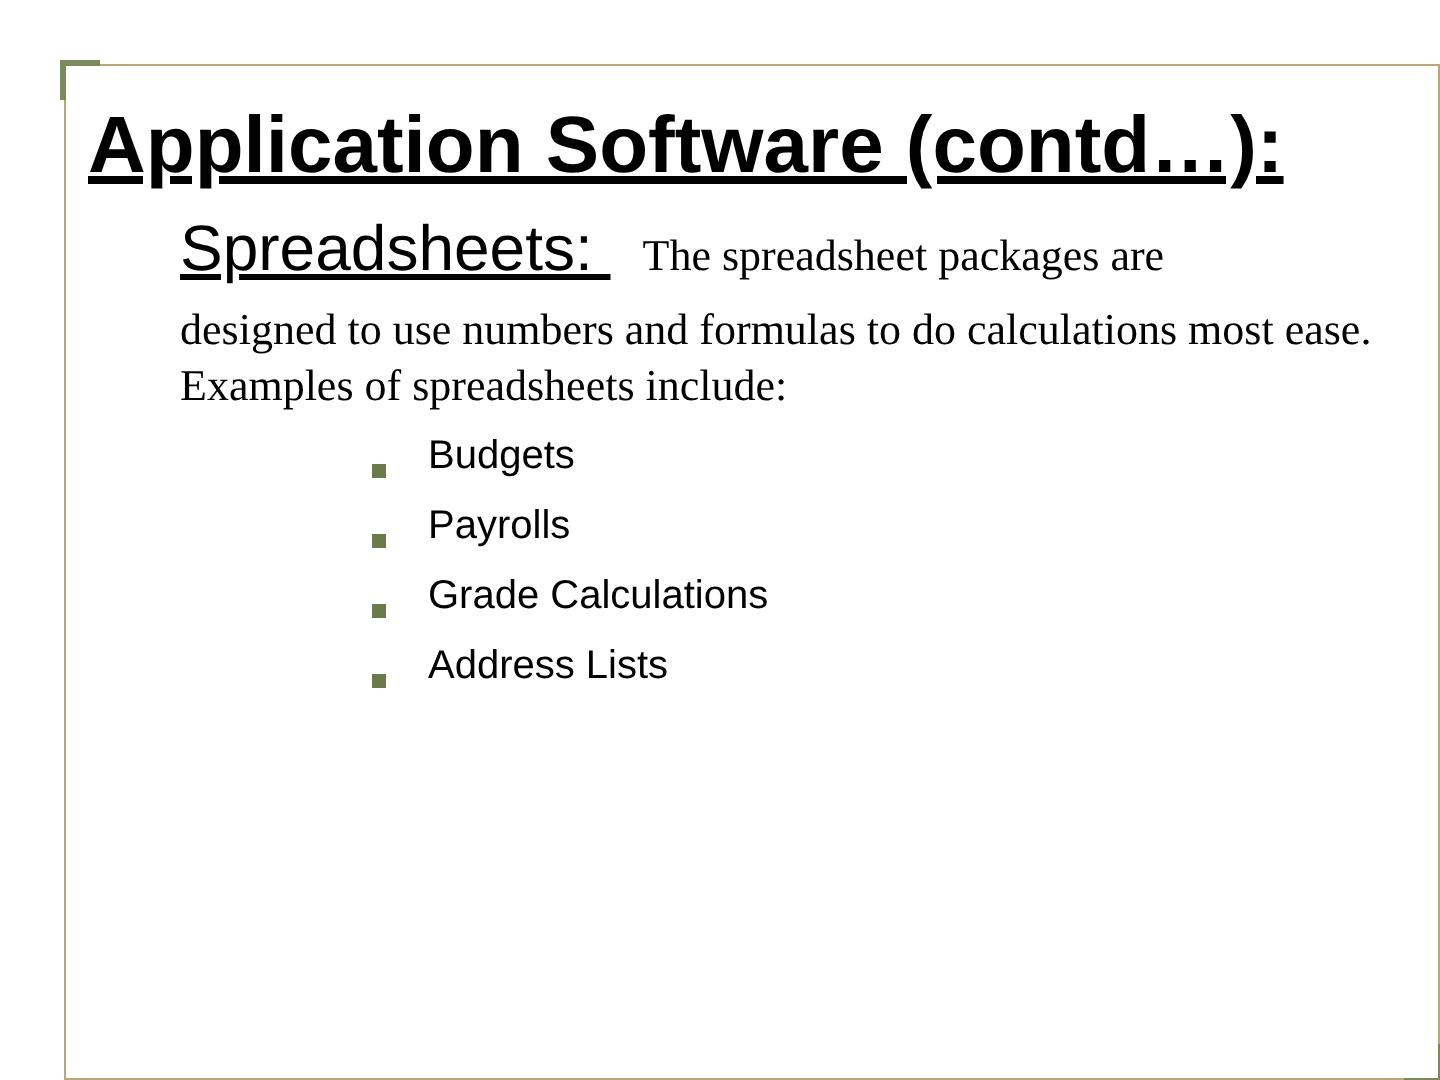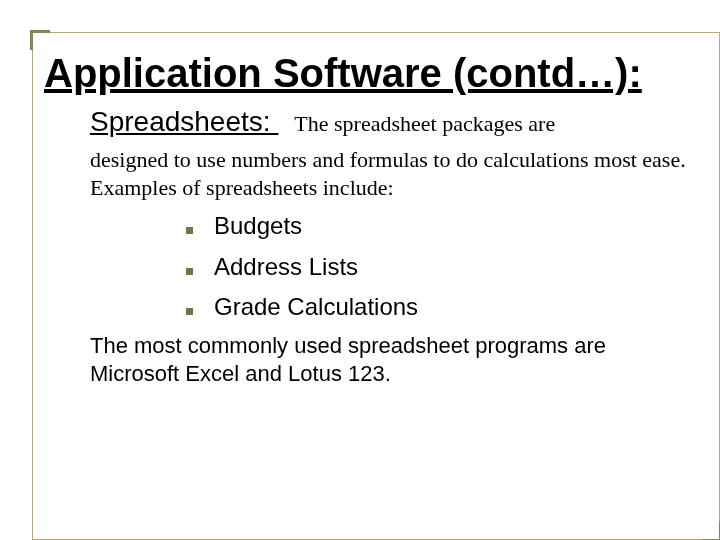--- a/index.html
+++ b/index.html
@@ -53,21 +53,21 @@
       text-decoration: underline;
       line-height: 1.15;
       margin-bottom: 10px;
       margin-left: 0;
     }
     .body-area {
       margin-left: 38px;
       margin-top: 4px;
     }
     .subheading {
-      font-size: 28px;
+      font-size: 32px;
       text-decoration: underline;
       color: #000000;
       display: inline;
     }
     .body-text {
       font-size: 22px;
       color: #000000;
       line-height: 1.28;
       font-family: Liberation Serif, serif;
     }
@@ -77,21 +77,21 @@
     .intro-continuation {
       display: block;
     }
     ul.examples {
       list-style: none;
       margin: 2px 0 2px 88px;
     }
     ul.examples li {
       position: relative;
       padding-left: 28px;
-      font-size: 24px;
+      font-size: 20px;
       line-height: 1.35;
     }
     ul.examples li .bullet {
       position: absolute;
       left: 0;
       top: 9px;
       width: 7px;
       height: 7px;
       background: #6b7a4a;
     }
@@ -117,23 +117,26 @@
     <span class="body-text intro-line">The spreadsheet packages are</span>
     <span class="body-text intro-continuation">designed to use numbers and formulas to do calculations most ease. Examples of spreadsheets include:</span>
 
     <ul class="examples">
       <li>
         <span class="bullet"></span>
         <span>Budgets</span>
       </li>
       <li>
         <span class="bullet"></span>
-        <span>Address Lists</span>
+        <span>Payrolls</span>
       </li>
       <li>
         <span class="bullet"></span>
         <span>Grade Calculations</span>
       </li>
+      <li>
+        <span class="bullet"></span>
+        <span>Address Lists</span>
+      </li>
     </ul>
 
-    <div class="closing">The most commonly used spreadsheet programs are Microsoft Excel and Lotus 123.</div>
   </div>
 </div>
 
 </body></html>

